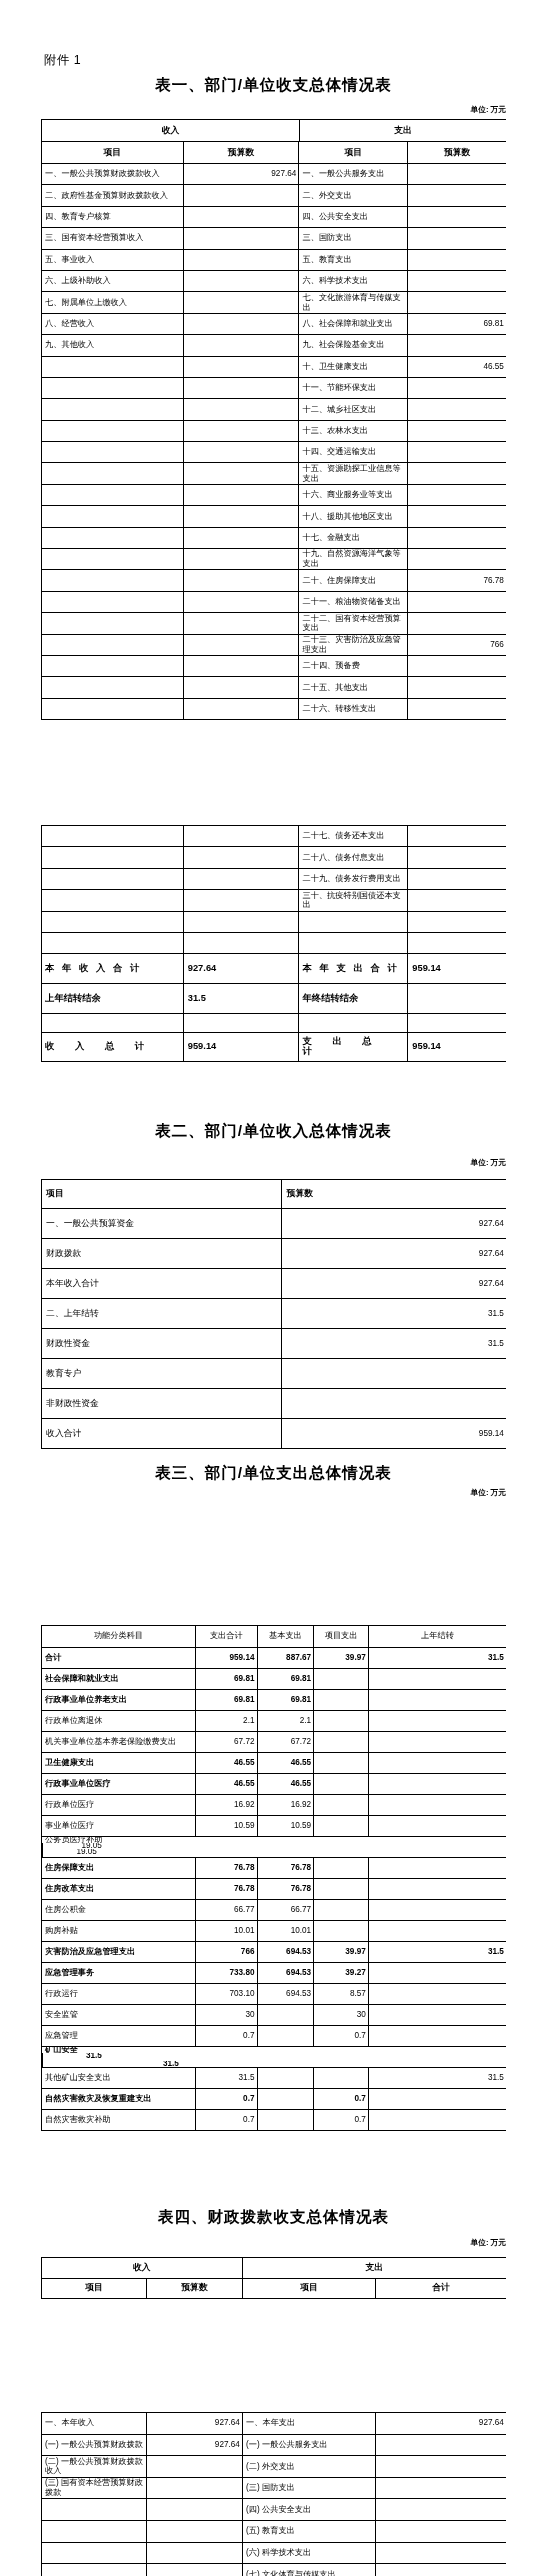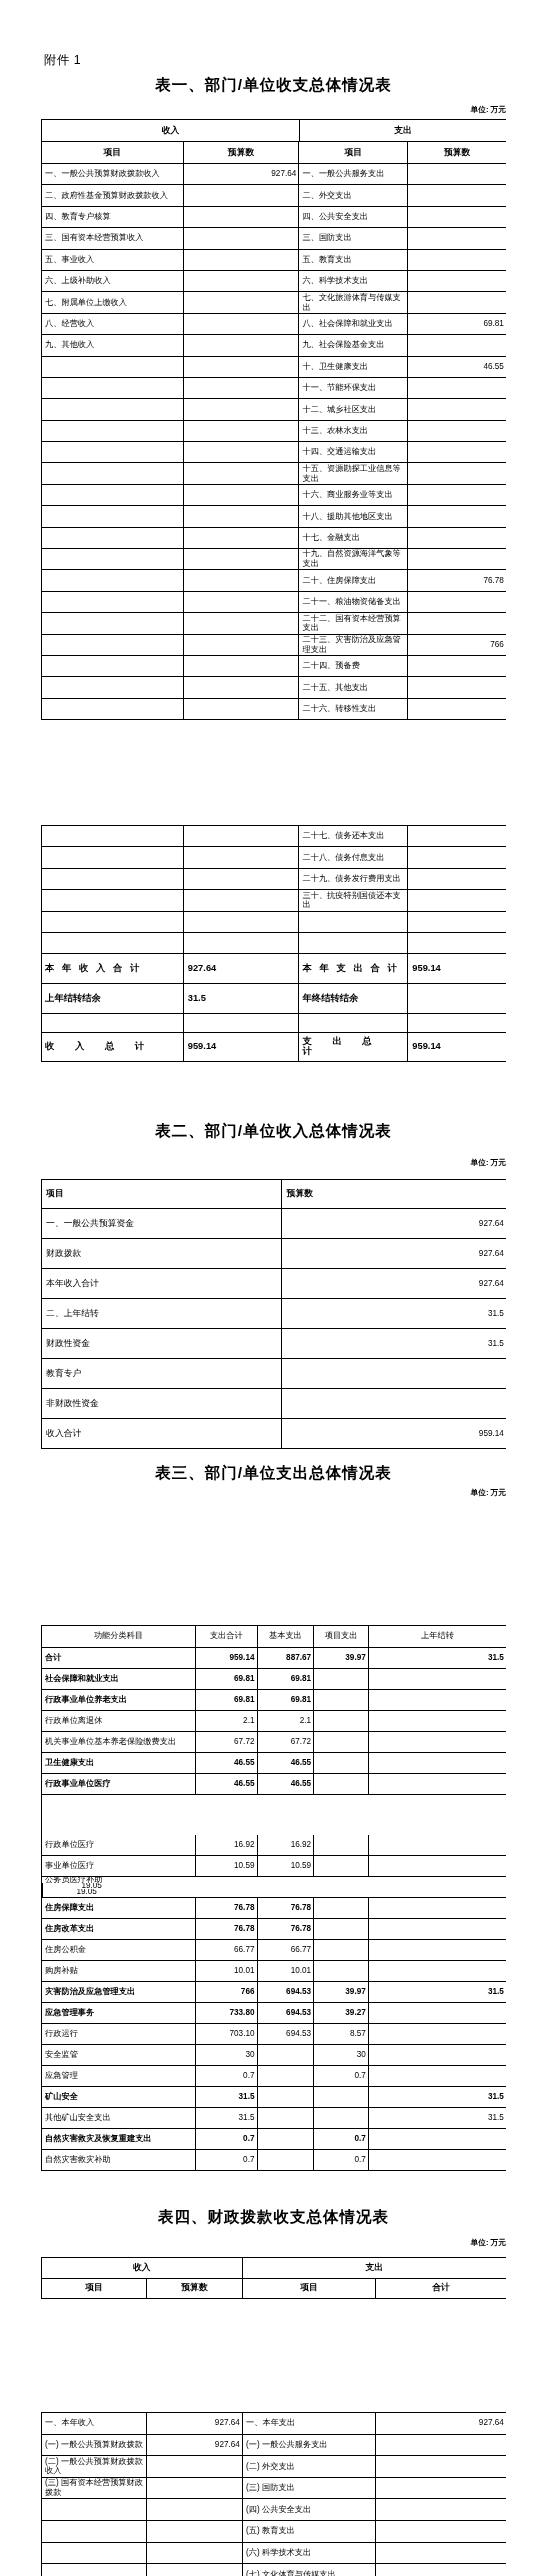--- a/index.html
+++ b/index.html
@@ -360,21 +360,21 @@
         <div class="cell val bold" style="width: 55px;"></div>
         <div class="cell val bold" style="width: 139px;"></div>
       </div>
       <div class="trow" style="height: 21px;">
         <div class="cell lbl bold" style="width: 154px;">行政事业单位医疗</div>
         <div class="cell val bold" style="width: 62px;">46.55</div>
         <div class="cell val bold" style="width: 57px;">46.55</div>
         <div class="cell val bold" style="width: 55px;"></div>
         <div class="cell val bold" style="width: 139px;"></div>
       </div>
-      <div class="trow" style="height: 21px; margin-top: 40px;">
+      <div class="trow" style="height: 21px;">
         <div class="cell lbl" style="width: 154px;">行政单位医疗</div>
         <div class="cell val" style="width: 62px;">16.92</div>
         <div class="cell val" style="width: 57px;">16.92</div>
         <div class="cell val" style="width: 55px;"></div>
         <div class="cell val" style="width: 139px;"></div>
       </div>
       <div class="trow" style="height: 21px;">
         <div class="cell lbl" style="width: 154px; text-align: center;">事业单位医疗</div>
         <div class="cell val" style="width: 62px;">10.59</div>
         <div class="cell val" style="width: 57px;">10.59</div>
@@ -444,21 +444,21 @@
         <div class="cell val" style="width: 55px;">30</div>
         <div class="cell val" style="width: 139px;"></div>
       </div>
       <div class="trow" style="height: 21px;">
         <div class="cell lbl" style="width: 154px;">应急管理</div>
         <div class="cell val" style="width: 62px;">0.7</div>
         <div class="cell val" style="width: 57px;"></div>
         <div class="cell val" style="width: 55px;">0.7</div>
         <div class="cell val" style="width: 139px;"></div>
       </div>
-      <div class="trow" style="height: 21px;">
+      <div class="trow" style="height: 21px; flex-direction: column;">
         <div class="cell lbl bold" style="width: 154px;">矿山安全</div>
         <div class="cell val bold" style="width: 62px;">31.5</div>
         <div class="cell val bold" style="width: 57px;"></div>
         <div class="cell val bold" style="width: 55px;"></div>
         <div class="cell val bold" style="width: 139px;">31.5</div>
       </div>
       <div class="trow" style="height: 21px;">
         <div class="cell lbl" style="width: 154px;">其他矿山安全支出</div>
         <div class="cell val" style="width: 62px;">31.5</div>
         <div class="cell val" style="width: 57px;"></div>

